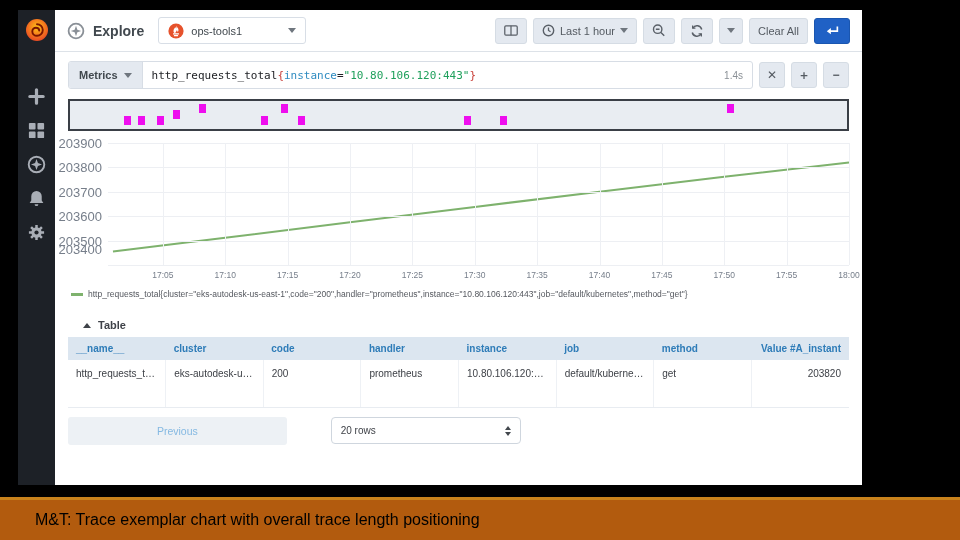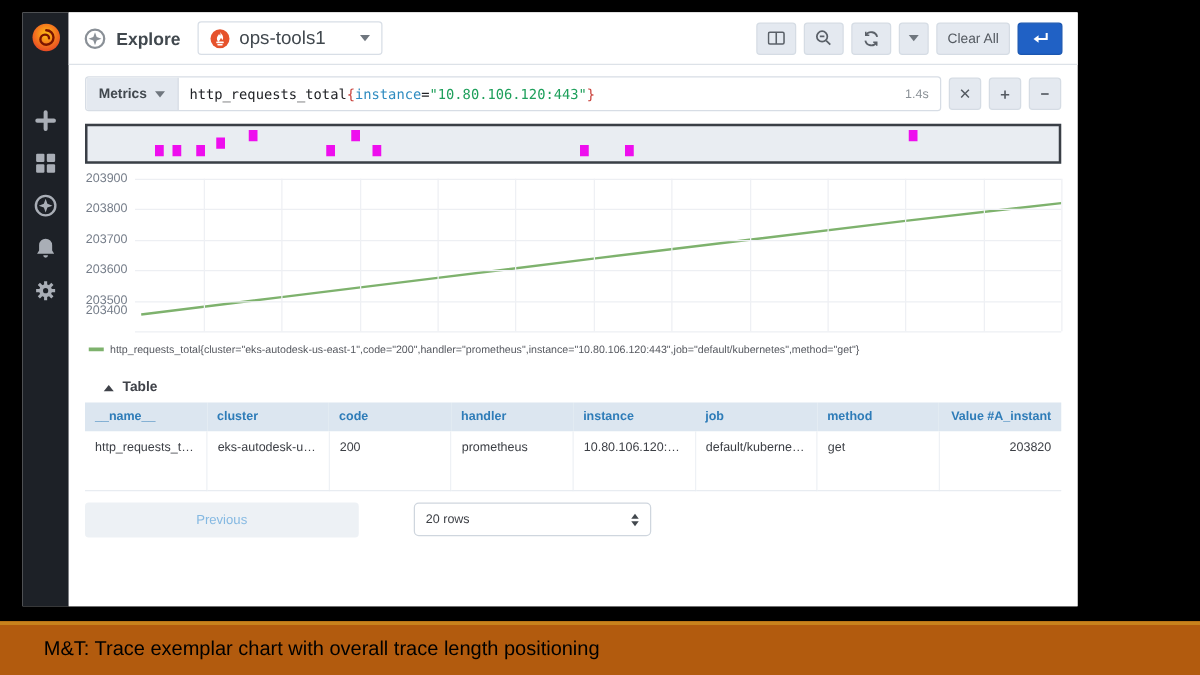--- a/index.html
+++ b/index.html
@@ -14,21 +14,21 @@
   .side-icon { width:19px; height:19px; margin-top:15px; display:flex;
     align-items:center; justify-content:center; cursor:pointer; }
   .side-icon:first-of-type { margin-top:44px; }
   
   .main { flex:1; display:flex; flex-direction:column; background:#fff; min-width:0; }
   .topbar { height:42px; border-bottom:1px solid #dde2e8; display:flex;
     align-items:center; padding:0 12px; background:#fff; flex:0 0 42px; }
   .explore-title { font-size:14px; font-weight:bold; color:#41484e; margin:0 14px 0 8px; }
   .ds-picker { display:flex; align-items:center; gap:7px; border:1px solid #d8dee6;
     border-radius:3px; height:27px; padding:0 9px; min-width:148px; background:#fff; }
-  .ds-picker .lbl { font-size:15px; color:#41484e; flex:1; }
+  .ds-picker .lbl { font-size:11px; color:#41484e; flex:1; }
   .tb-right { margin-left:auto; display:flex; align-items:center; gap:6px; }
   .tb-btn { height:26px; background:#e4e9f0; border:1px solid #d5dce4; border-radius:3px;
     display:flex; align-items:center; gap:5px; padding:0 8px; font-size:11px;
     color:#545a61; cursor:pointer; }
   .tb-btn.icon-only { width:32px; justify-content:center; }
   .tb-btn.run { background:#2061c5; border-color:#1a56b0; width:36px; justify-content:center; }
   .caret { display:inline-block; width:0; height:0; border-left:4px solid transparent;
     border-right:4px solid transparent; border-top:5px solid #6f767e; }
   
   .query-row { display:flex; align-items:center; margin:9px 13px 0; gap:6px; flex:0 0 28px; }
@@ -53,21 +53,21 @@
   .panel { margin:4px 13px 0; }
   .panel-header { display:flex; align-items:center; gap:7px; padding:7px 2px 6px 15px;
     font-size:11px; font-weight:bold; color:#3f4249; cursor:pointer; }
   .tri-up { width:0; height:0; border-left:4px solid transparent;
     border-right:4px solid transparent; border-bottom:5px solid #3f4249; }
   
   .chart-wrap { position:relative; margin-left:40px; }
   .plot { position:relative; height:130px; }
   .gl-h { position:absolute; left:0; right:0; height:1px; background:#edeff3; }
   .gl-v { position:absolute; top:6px; height:122px; width:1px; background:#eef0f4; }
-  .y-lab { position:absolute; right:calc(100% + 6px); font-size:10px; color:#767e8a;
+  .y-lab { position:absolute; right:calc(100% + 6px); font-size:13px; color:#767e8a;
     white-space:nowrap; transform:translateY(-50%); }
   .x-labels { position:relative; height:15px; }
   .x-lab { position:absolute; top:3px; transform:translateX(-50%); font-size:8.5px;
     color:#767e8a; white-space:nowrap; }
   .plot svg { position:absolute; inset:0; width:100%; height:100%; overflow:visible; }
   .legend { display:flex; align-items:center; gap:5px; margin:7px 0 0 3px; }
   .legend .dash { width:12px; height:3px; background:#7eb26d; }
   .legend .txt { font-size:8.5px; color:#55585f; white-space:nowrap; }
   
   table.grid { width:100%; border-collapse:collapse; table-layout:fixed; }
@@ -173,20 +173,28 @@
           </svg>
         <span class="lbl">ops-tools1</span>
         <span class="caret"></span>
       </div>
       <div class="tb-right">
         <div class="tb-btn icon-only">
           <svg width="16" height="13" viewBox="0 0 18 14">
               <rect x="1" y="1" width="16" height="12" rx="1.5" fill="none" stroke="#5a6068" stroke-width="1.6"></rect>
               <path d="M9 1v12" stroke="#5a6068" stroke-width="1.6"></path>
             </svg>
+        </div>
+        <div class="tb-btn">
+          <svg width="13" height="13" viewBox="0 0 14 14">
+              <circle cx="7" cy="7" r="5.6" fill="none" stroke="#5a6068" stroke-width="1.5"></circle>
+              <path d="M7 3.8V7l2.2 1.4" fill="none" stroke="#5a6068" stroke-width="1.4"></path>
+            </svg>
+          <span>Last 1 hour</span>
+          <span class="caret"></span>
         </div>
         <div class="tb-btn icon-only">
           <svg width="15" height="15" viewBox="0 0 16 16">
               <circle cx="6.5" cy="6.5" r="4.8" fill="none" stroke="#5a6068" stroke-width="1.6"></circle>
               <path d="M4.4 6.5h4.2M10.2 10.2l3.8 3.8" fill="none" stroke="#5a6068" stroke-width="1.6"></path>
             </svg>
         </div>
         <div class="tb-btn icon-only">
           <svg width="14" height="14" viewBox="0 0 16 16" fill="none" stroke="#5a6068" stroke-width="1.7">
               <path d="M13.4 6.3A5.6 5.6 0 0 0 3.2 4.6"></path>
@@ -262,20 +270,34 @@
             <div class="gl-v" style="left: 32.6599%;"></div>
             <div class="gl-v" style="left: 41.0774%;"></div>
             <div class="gl-v" style="left: 49.4949%;"></div>
             <div class="gl-v" style="left: 57.9125%;"></div>
             <div class="gl-v" style="left: 66.33%;"></div>
             <div class="gl-v" style="left: 74.7475%;"></div>
             <div class="gl-v" style="left: 83.165%;"></div>
             <div class="gl-v" style="left: 91.5825%;"></div>
             <div class="gl-v" style="left: 100%;"></div>
           </div>
+        <div class="x-labels" id="x-labels">
+            <div class="x-lab" style="left: 7.40741%;">17:05</div>
+            <div class="x-lab" style="left: 15.8249%;">17:10</div>
+            <div class="x-lab" style="left: 24.2424%;">17:15</div>
+            <div class="x-lab" style="left: 32.6599%;">17:20</div>
+            <div class="x-lab" style="left: 41.0774%;">17:25</div>
+            <div class="x-lab" style="left: 49.4949%;">17:30</div>
+            <div class="x-lab" style="left: 57.9125%;">17:35</div>
+            <div class="x-lab" style="left: 66.33%;">17:40</div>
+            <div class="x-lab" style="left: 74.7475%;">17:45</div>
+            <div class="x-lab" style="left: 83.165%;">17:50</div>
+            <div class="x-lab" style="left: 91.5825%;">17:55</div>
+            <div class="x-lab" style="left: 100%;">18:00</div>
+          </div>
       </div>
       <div class="legend">
         <span class="dash"></span>
         <span class="txt">http_requests_total{cluster="eks-autodesk-us-east-1",code="200",handler="prometheus",instance="10.80.106.120:443",job="default/kubernetes",method="get"}</span>
       </div>
     </div>
 
     <div class="panel" style="margin-top:13px;">
       <div class="panel-header">
         <span class="tri-up"></span>

